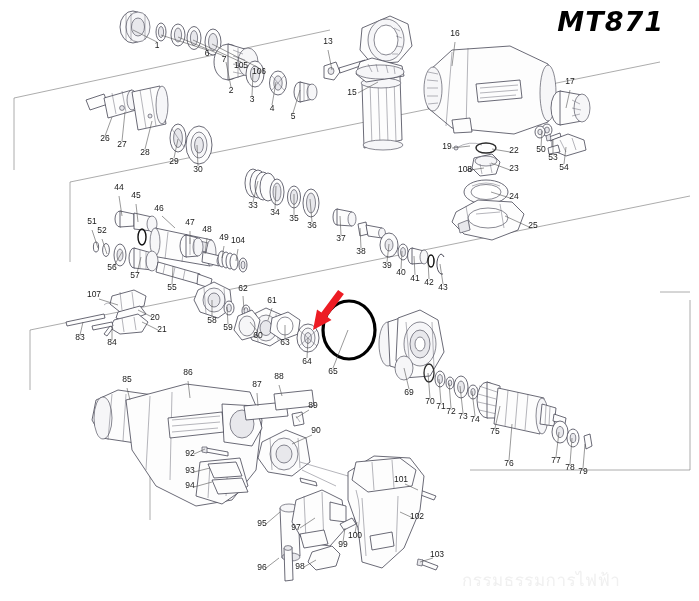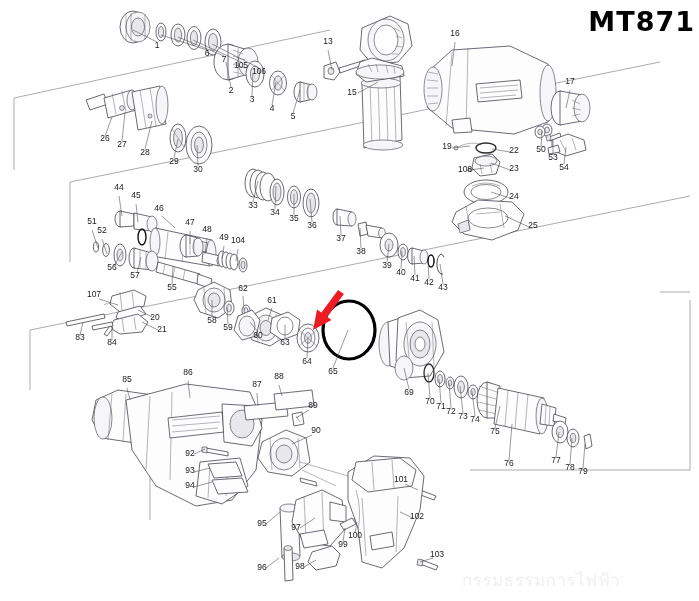--- a/index.html
+++ b/index.html
@@ -1,21 +1,21 @@
 <!DOCTYPE html>
 <html><head>
 <meta charset="utf-8">
 <title>MT871 Parts Diagram</title>
 <style>
   html,body{margin:0;padding:0;background:#ffffff;}
   body{width:699px;height:601px;position:relative;overflow:hidden;
        font-family:"Liberation Sans","DejaVu Sans",sans-serif;}
   #sheet{position:absolute;inset:0;width:699px;height:601px;background:#fff;}
-  #title{position:absolute;right:4px;top:6px;font-size:27px;font-weight:bold;
-         letter-spacing:1px;color:#000;font-family:"DejaVu Sans",sans-serif;}
+  #title{position:absolute;right:35px;top:6px;font-size:27px;font-weight:bold;
+         letter-spacing:1px;color:#000;font-family:"DejaVu Sans",sans-serif;font-style:italic;}
   #watermark{position:absolute;left:462px;top:566px;font-size:17px;color:#f0f0f0;
              letter-spacing:.5px;white-space:nowrap;font-family:"DejaVu Sans",sans-serif;}
   svg.layer{position:absolute;left:0;top:0;width:699px;height:601px;}
   .lbl{font-family:"Liberation Sans","DejaVu Sans",sans-serif;font-size:8.5px;fill:#1a1a1a;}
   .leader{stroke:#555;stroke-width:.6;fill:none;}
   .grp{stroke:#666;stroke-width:.55;fill:none;}
   .part{stroke:#3a3a4a;stroke-width:.75;fill:#fdfdfd;}
   .partl{stroke:#3a3a4a;stroke-width:.6;fill:#f6f6f8;}
   .partd{stroke:#3a3a4a;stroke-width:.6;fill:#e8e8ec;}
   .hair{stroke:#5a5a68;stroke-width:.45;fill:none;}

